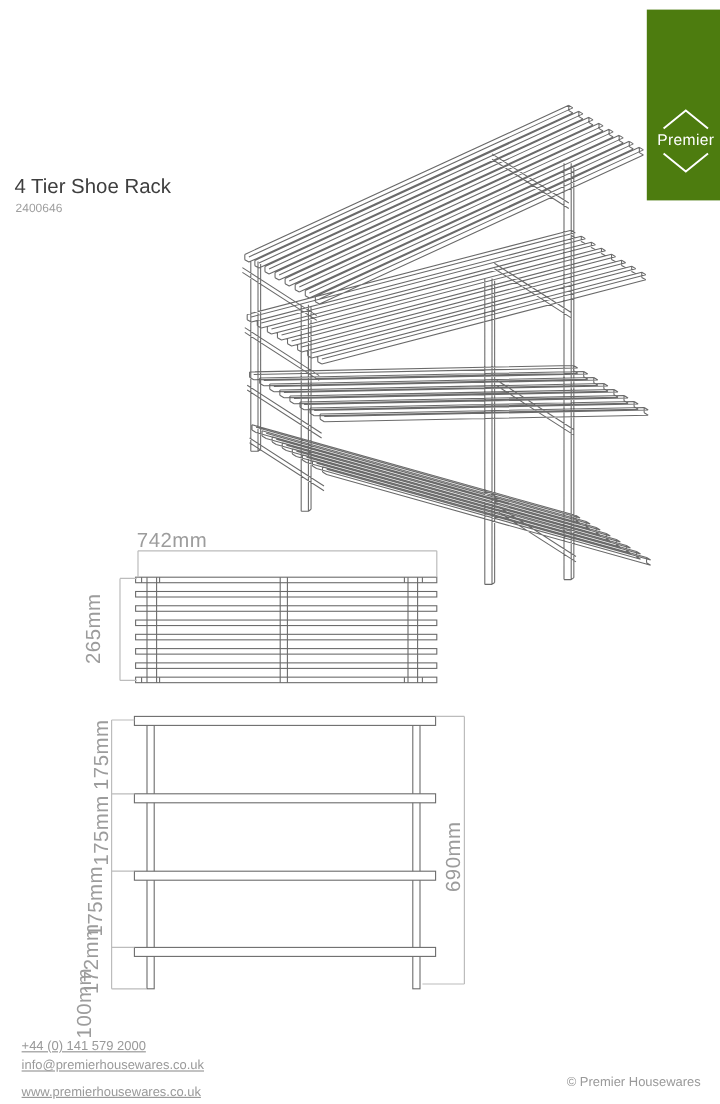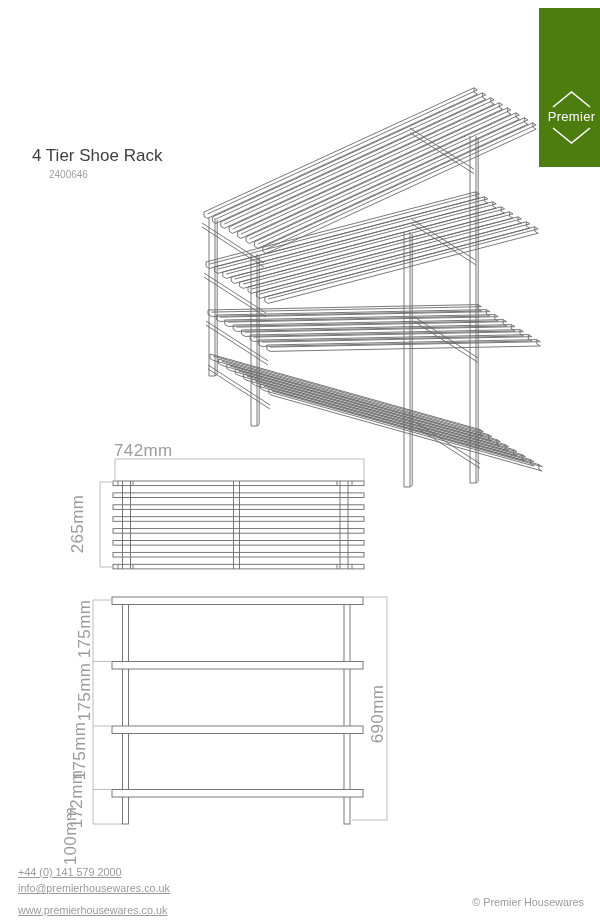--- a/index.html
+++ b/index.html
@@ -1,20 +1,20 @@
 <!DOCTYPE html>
 <html><head>
 <meta charset="utf-8">
 <style>
   html,body{margin:0;padding:0;background:#fff;}
   .page{position:relative;width:600px;height:920px;background:#fff;overflow:hidden;
         font-family:"Liberation Sans",sans-serif;}
   .title{position:absolute;left:12px;top:146px;font-size:17px;color:#3e3e3e;
-         letter-spacing:0px;margin-left:20px;}
-  .code{position:absolute;left:13px;top:169px;font-size:10px;color:#9e9e9e;margin-left:36px;}
+         letter-spacing:0px;}
+  .code{position:absolute;left:13px;top:169px;font-size:10px;color:#9e9e9e;}
   .logo{position:absolute;left:539px;top:8px;width:65px;height:159px;background:#4d7c0f;}
   .logo svg{position:absolute;left:0;top:0;}
   .logo-text{position:absolute;left:0;top:101px;width:65px;text-align:center;
              color:#fff;font-size:13px;letter-spacing:.3px;}
   #drawing-svg{position:absolute;left:0;top:0;}
   .dim{position:absolute;font-size:17px;color:#9c9c9c;letter-spacing:.4px;white-space:nowrap;}
   .dim.h{width:250px;}
   .dim.rot{transform:translate(-50%,-50%) rotate(-90deg);transform-origin:center;}
   .foot{position:absolute;left:18px;font-size:10.8px;color:#9a9a9a;text-decoration:underline;}
   .copyright{position:absolute;right:16px;top:896px;font-size:10.8px;color:#9a9a9a;text-align:left;}

